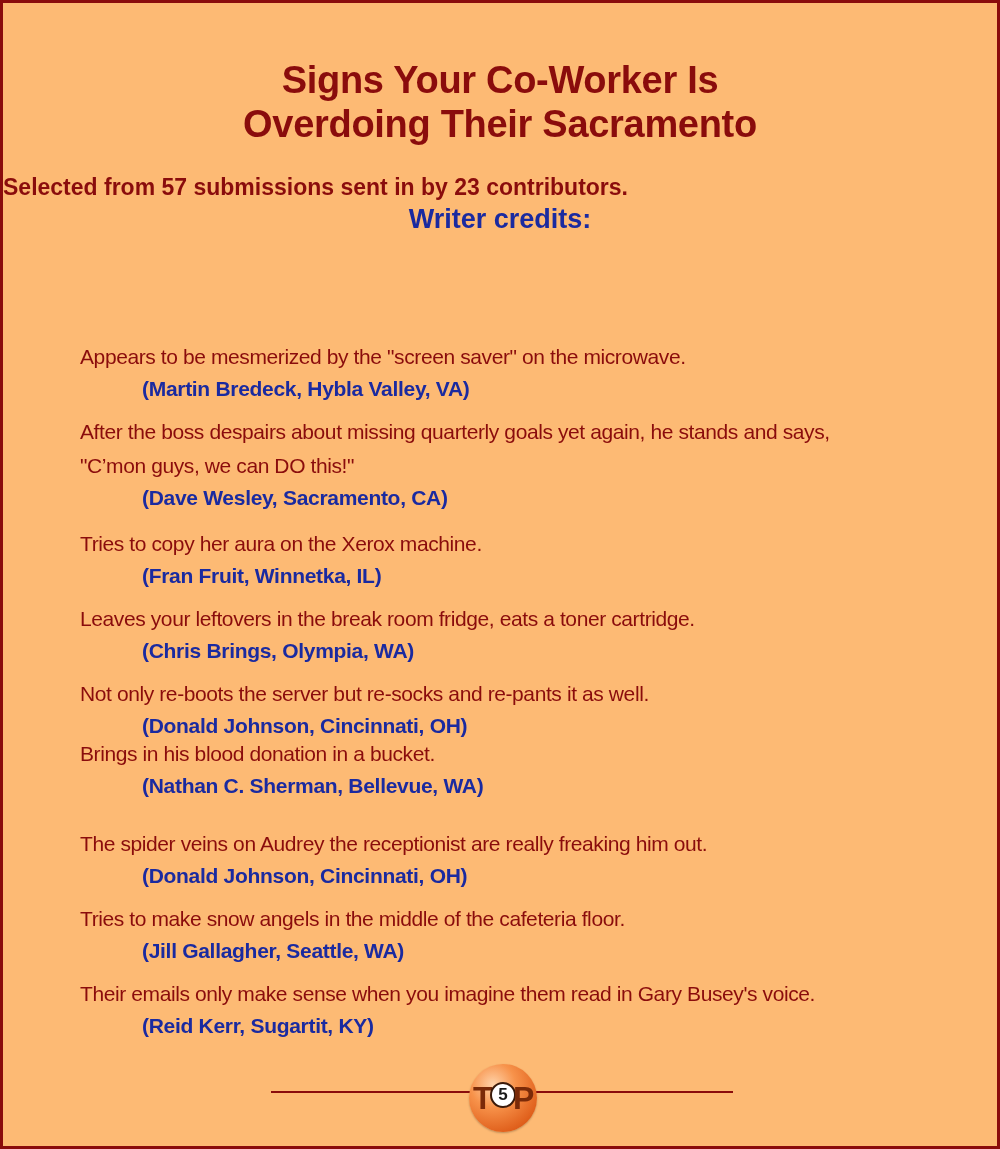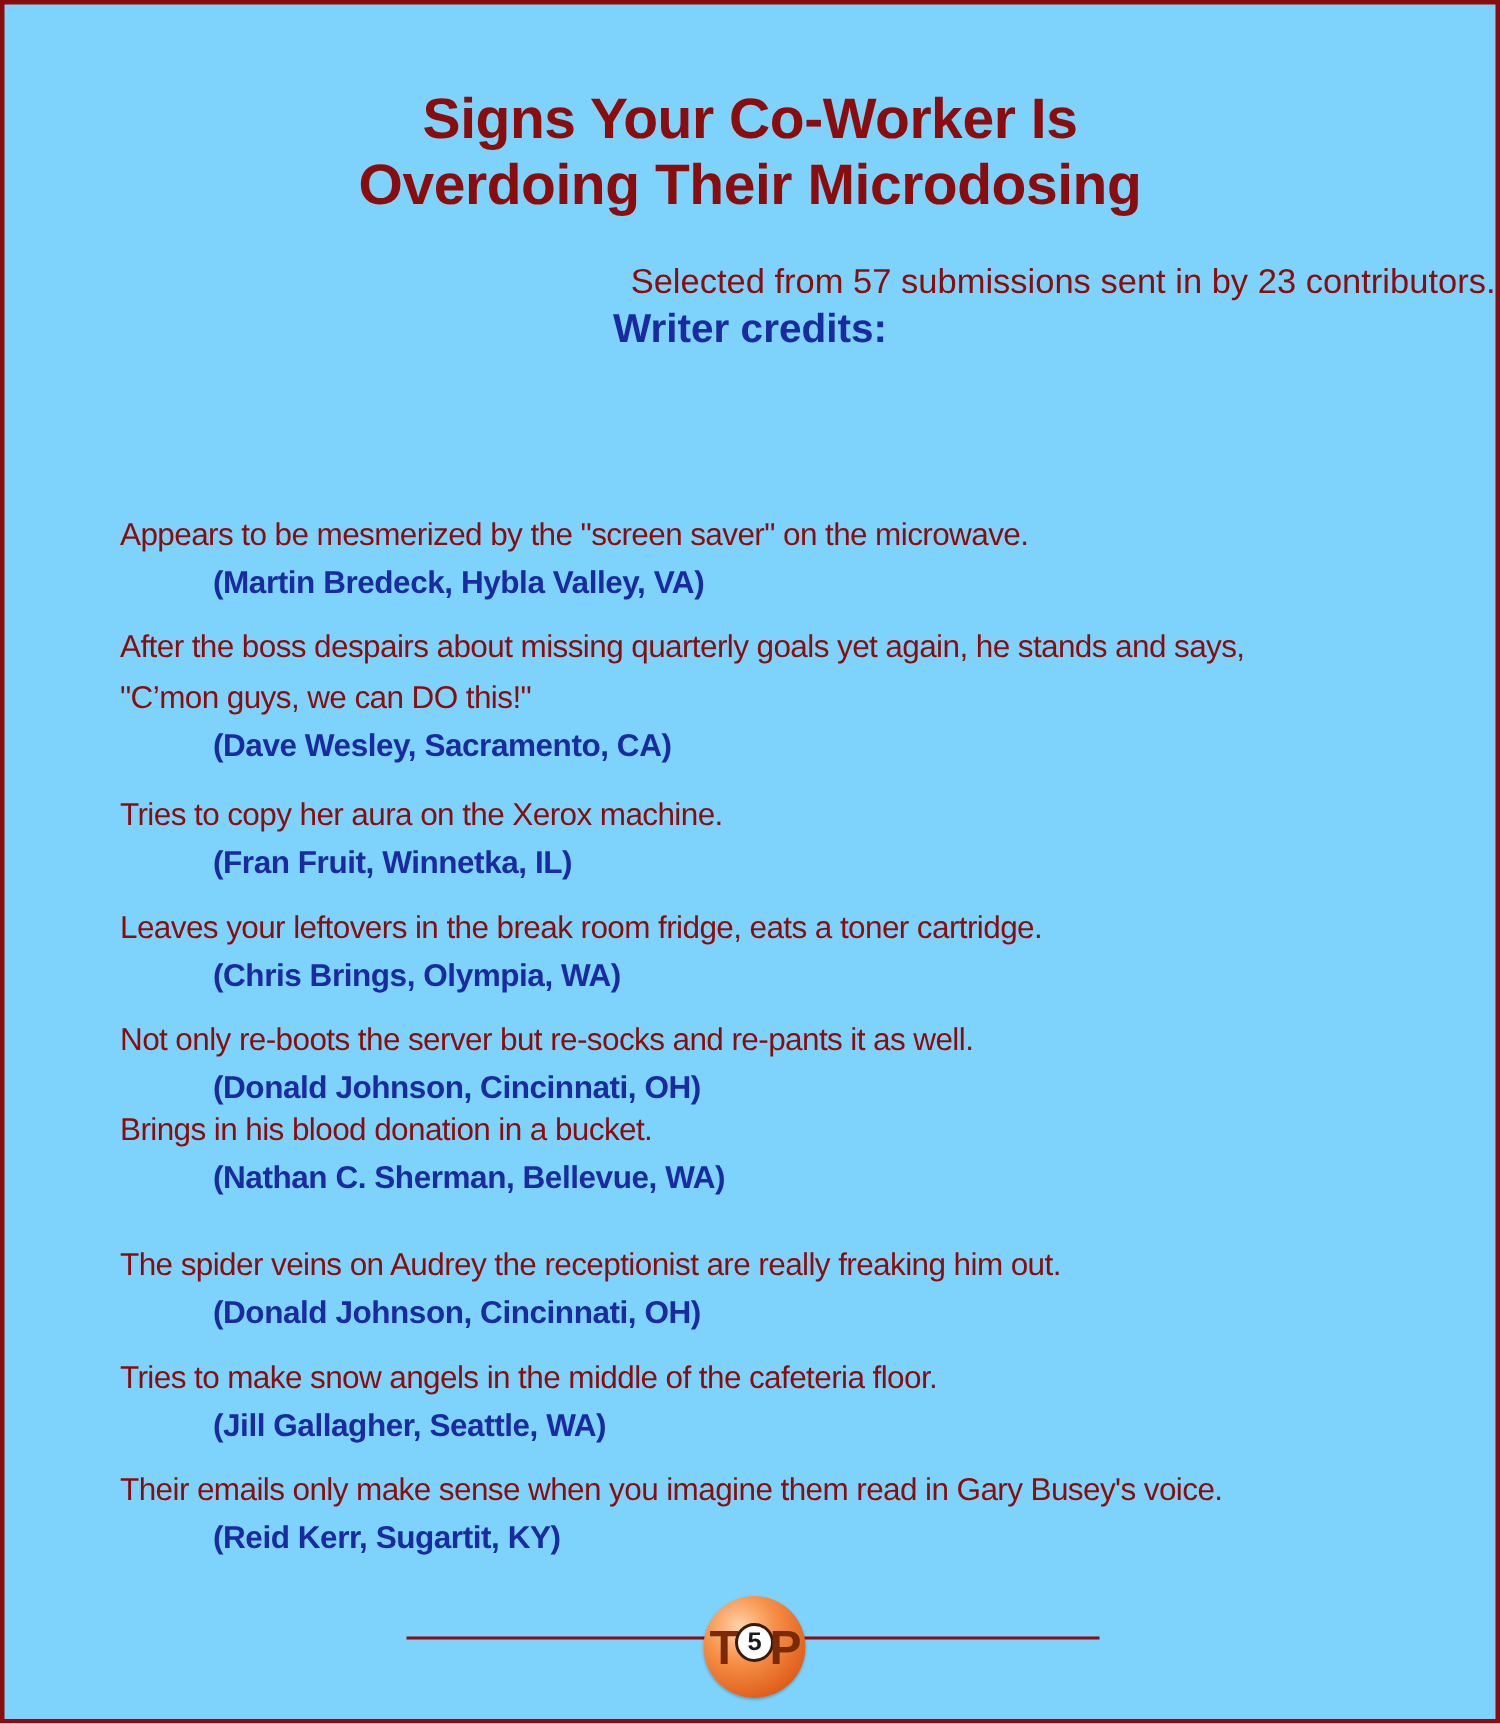--- a/index.html
+++ b/index.html
@@ -1,37 +1,37 @@
 <!DOCTYPE html>
 <html><head>
 <meta charset="utf-8">
 <style>
   html, body { margin: 0; padding: 0; background: #ffffff; }
   .frame {
     position: relative;
     width: 1000px; height: 1149px;
     box-sizing: border-box;
     border: 3px solid #8a0c0c;
-    background: #7dd3fc;
+    background: #fdba74;
     font-family: "Liberation Sans", "DejaVu Sans", sans-serif;
   }
   .title {
     position: absolute; left: 0; right: 0; top: 55px;
     text-align: center;
     color: #8a0c0c;
     font-weight: bold;
     font-size: 38px;
     line-height: 44px;
     letter-spacing: -0.3px;
   }
   .subtitle {
     position: absolute; left: 0; right: 0; top: 168px;
-    text-align: right;
+    text-align: left;
     color: #8a0c0c;
-    font-weight: normal;
+    font-weight: bold;
     font-size: 23px;
     line-height: 32px;
   }
   .credits-heading {
     position: absolute; left: 0; right: 0; top: 200px;
     text-align: center;
     color: #1a2aa0;
     font-weight: bold;
     font-size: 27px;
     line-height: 32px;
@@ -80,21 +80,21 @@
     color: #1a1a1a;
   }
 </style>
 </head>
 <body>
 
 <div class="frame">
 
   <div class="title">
     <div>Signs Your Co-Worker Is</div>
-    <div>Overdoing Their Microdosing</div>
+    <div>Overdoing Their Sacramento</div>
   </div>
 
   <div class="subtitle">Selected from 57 submissions sent in by 23 contributors.</div>
   <div class="credits-heading">Writer credits:</div>
 
 
   <div class="entry" style="top:412px">
     <div class="entry-text">After the boss despairs about missing quarterly goals yet again, he stands and says,</div>
     <div class="entry-text">"C’mon guys, we can DO this!"</div>
     <div class="entry-credit">(Dave Wesley, Sacramento, CA)</div>

